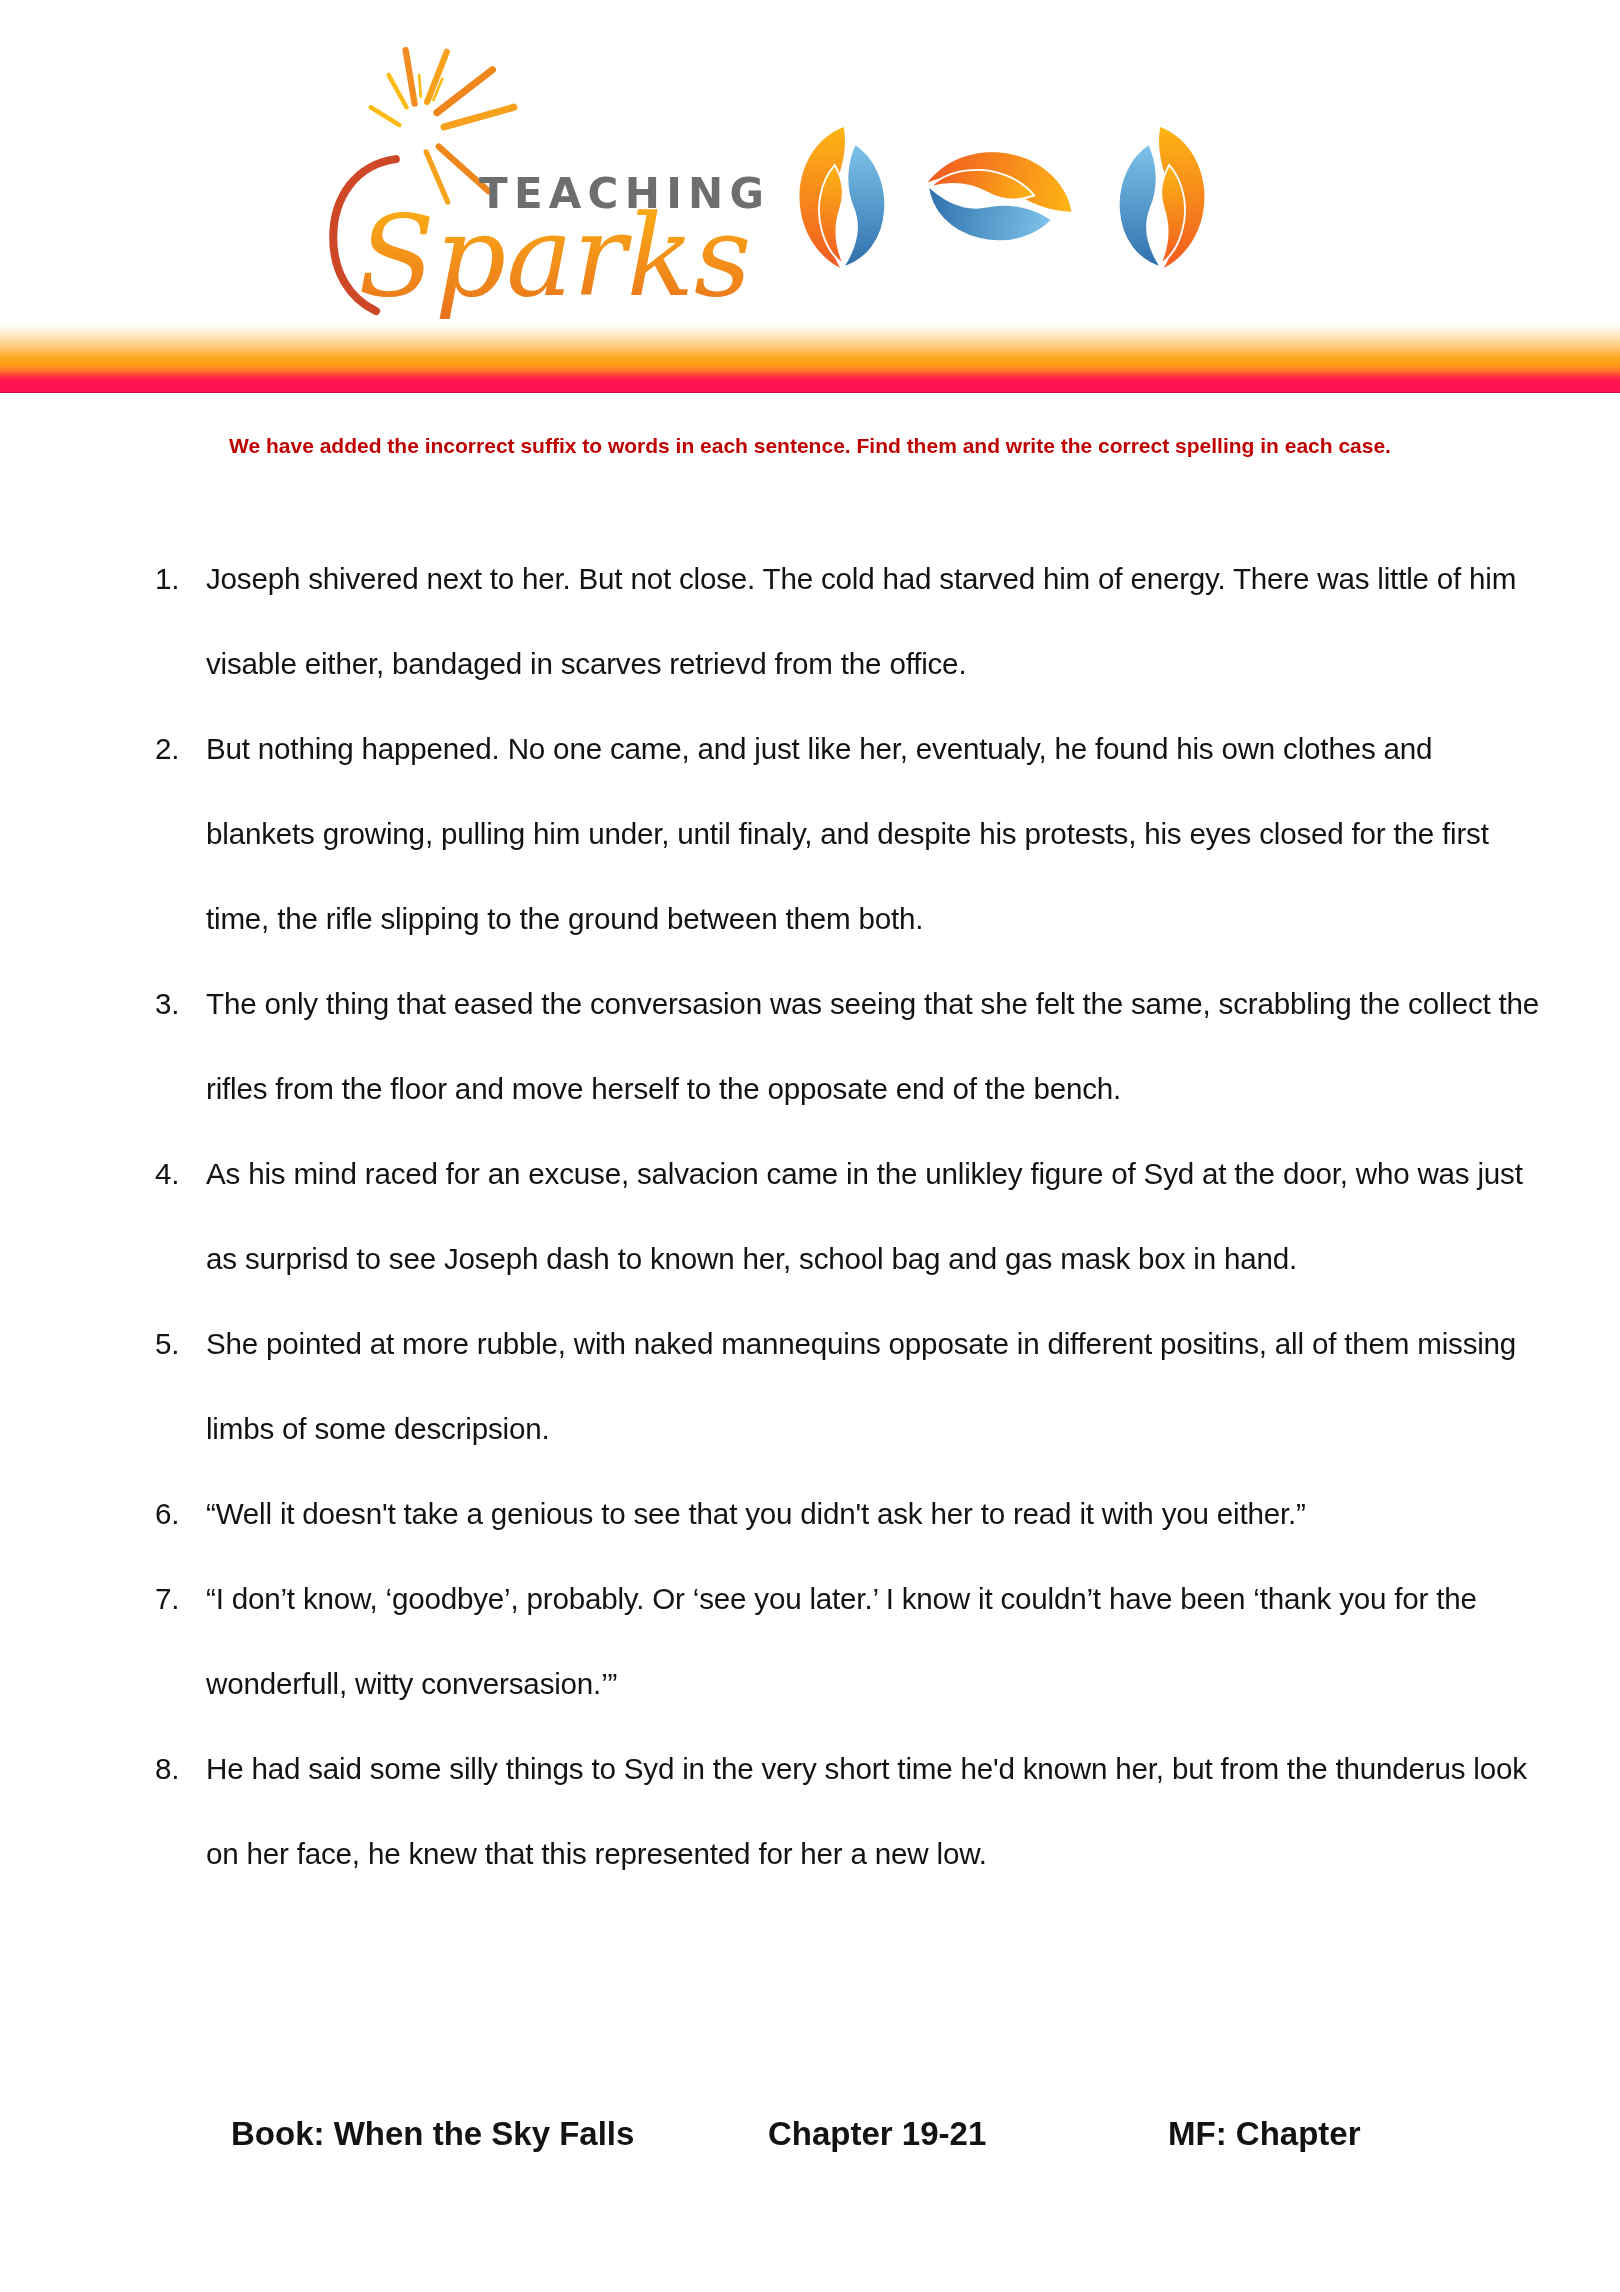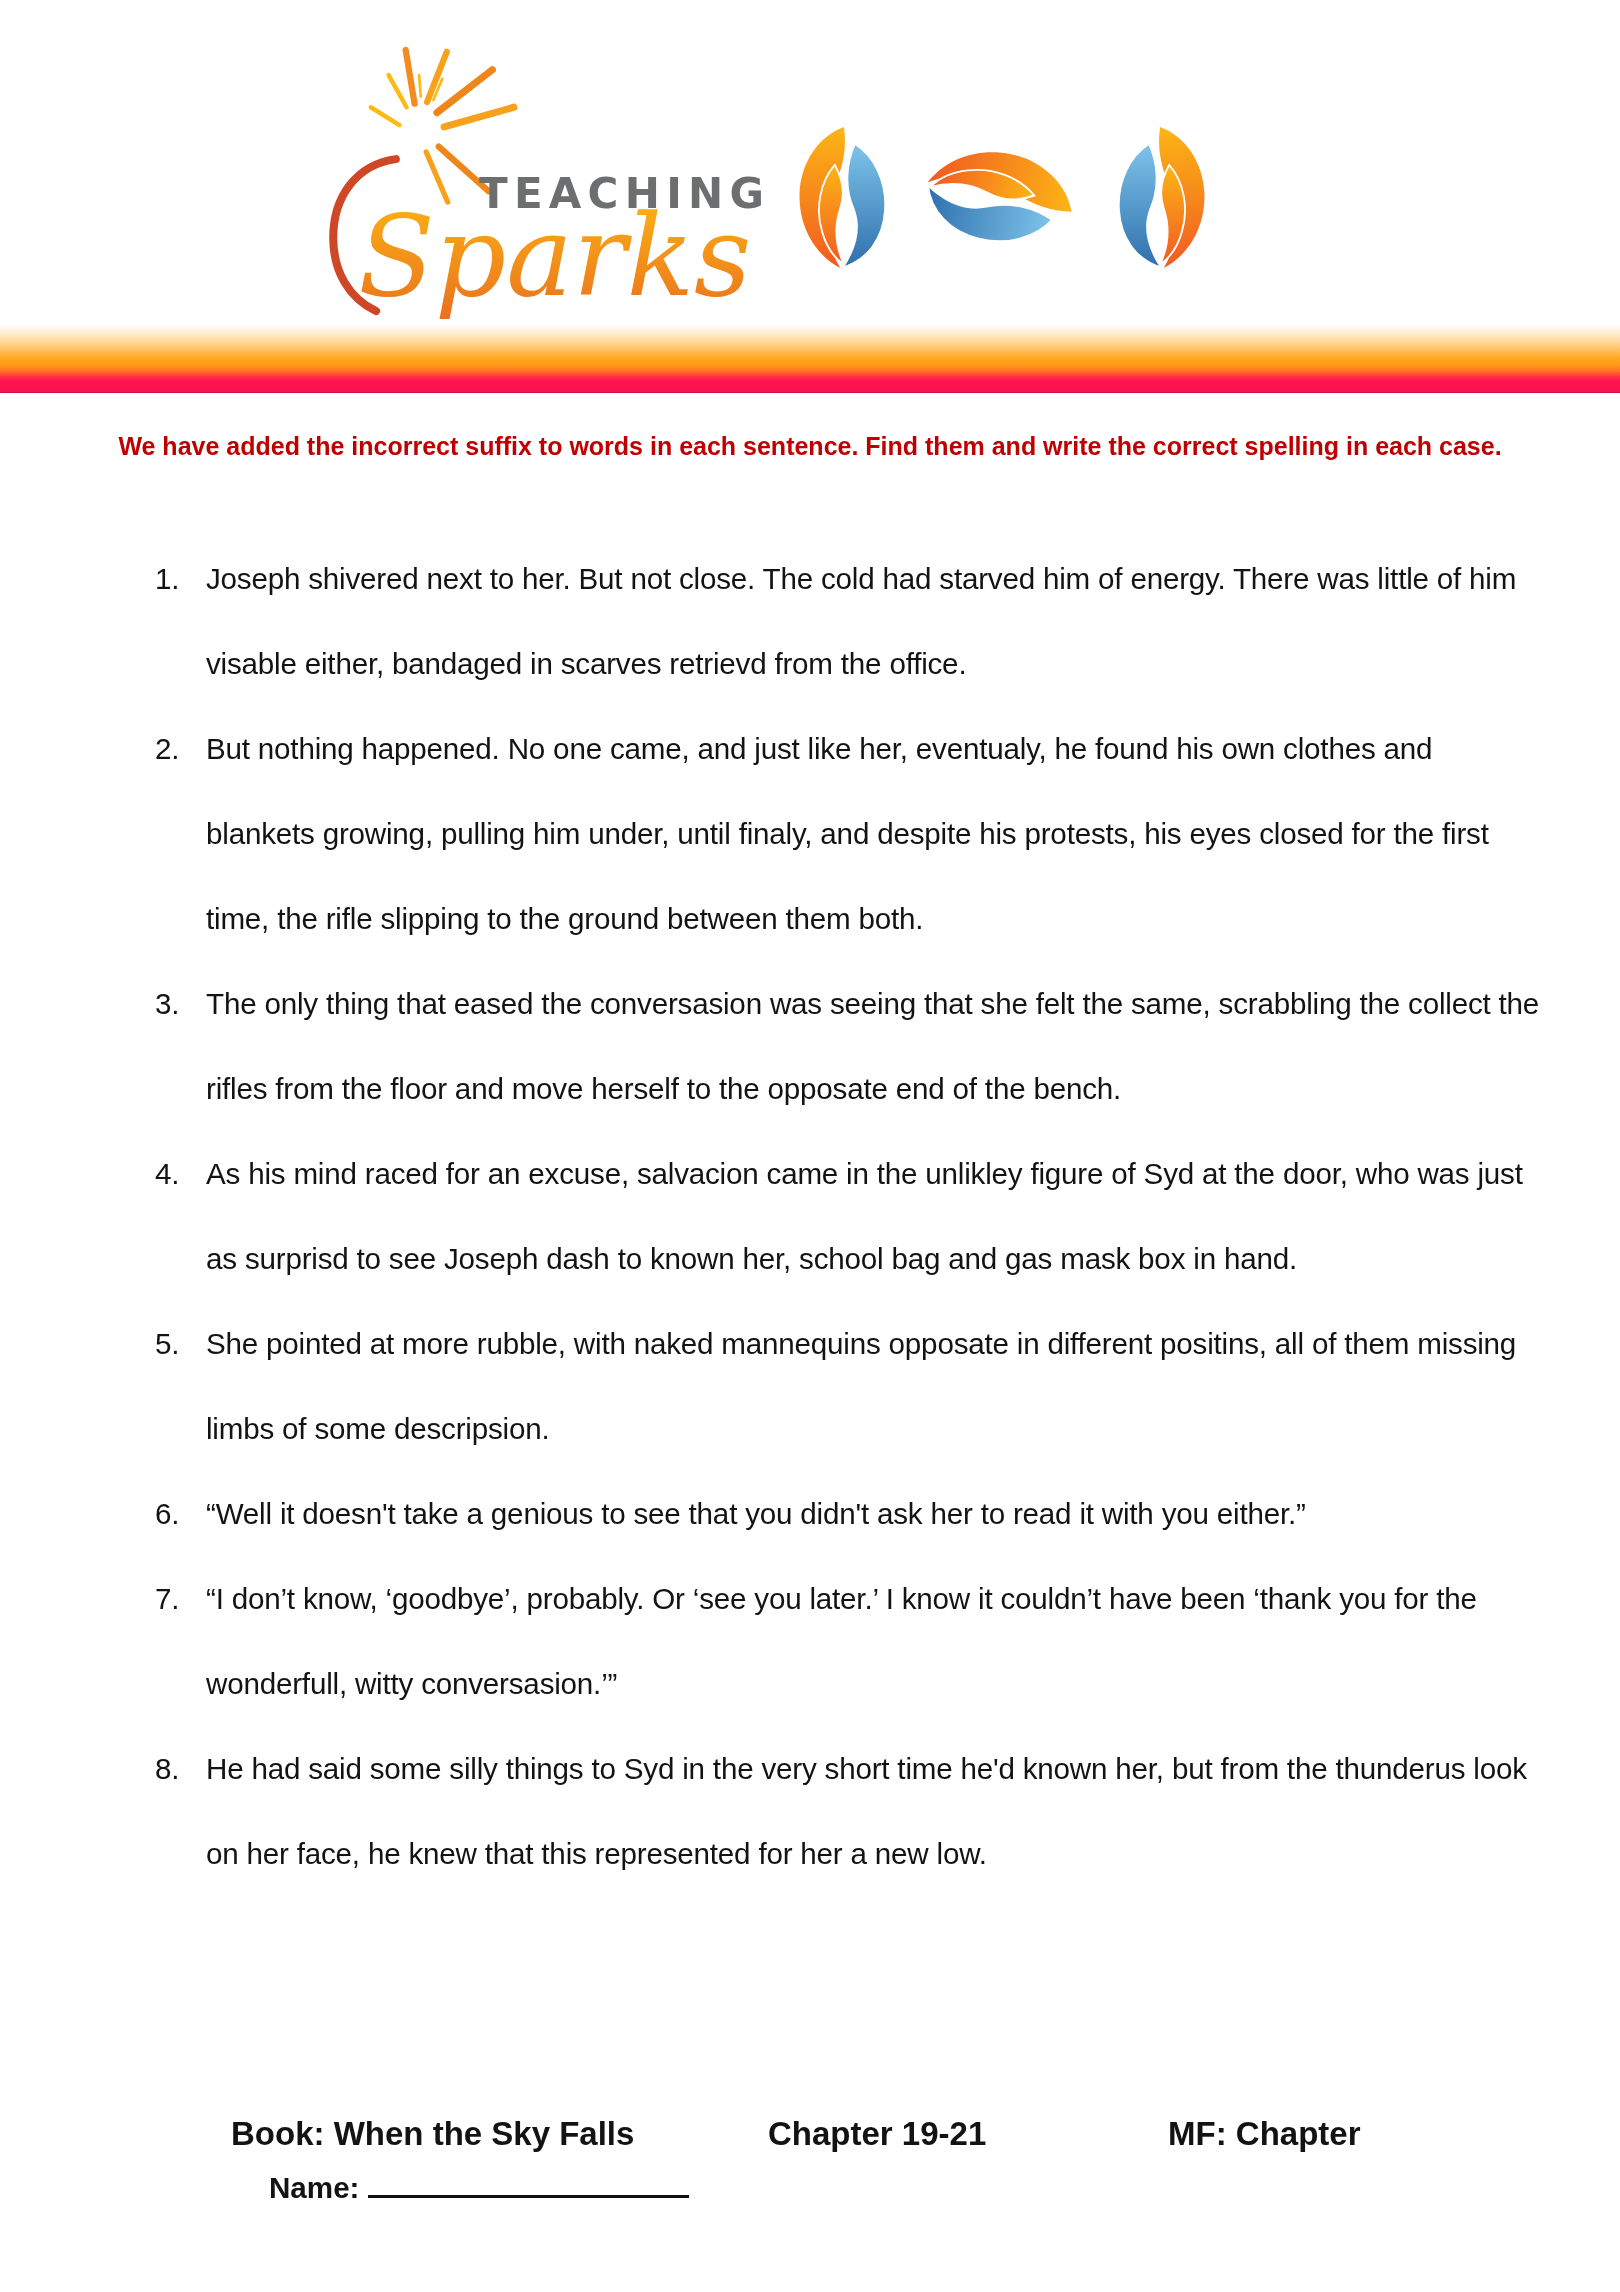--- a/index.html
+++ b/index.html
@@ -23,21 +23,21 @@
     background:linear-gradient(180deg,
       #ffffff 0%, #fff3dd 10%, #ffd089 30%, #ffa81f 50%, #ff9b17 60%,
       #ff6f2b 70%, #ff2b47 78%, #ff1450 84%, #fc1150 100%);
     border-bottom:1.8px solid #c91243;
   }
 
   
   .heading{
     position:absolute;top:417px;left:50%;transform:translateX(-50%);
     width:1397px;text-align:center;
-    font-size:25px;font-weight:bold;line-height:58px;color:#c00000;
+    font-size:21px;font-weight:bold;line-height:58px;color:#c00000;
   }
 
   
   .q-list{
     position:absolute;top:536px;left:155px;width:1390px;
     list-style:none;margin:0;padding:0;
   }
   .q-list li{display:flex;font-size:29.6px;line-height:85px;letter-spacing:-0.2px;}
   .qnum{flex:none;width:51px;}
   .qtext{flex:1;}
@@ -155,17 +155,14 @@
     <li>
       <span class="qnum">8.</span>
       <span class="qtext">He had said some silly things to Syd in the very short time he'd known her, but from the thunderus look on her face, he knew that this represented for her a new low.</span>
     </li>
   </ul>
 
 <div class="footer">
   <span class="f-item f-book">Book: When the Sky Falls</span>
   <span class="f-item f-chapter">Chapter 19-21</span>
   <span class="f-item f-topic">MF: Chapter</span>
-  <div class="name-row">
-    <span>Name:</span><span class="name-line"></span>
-  </div>
 </div>
 
 
 </body></html>

